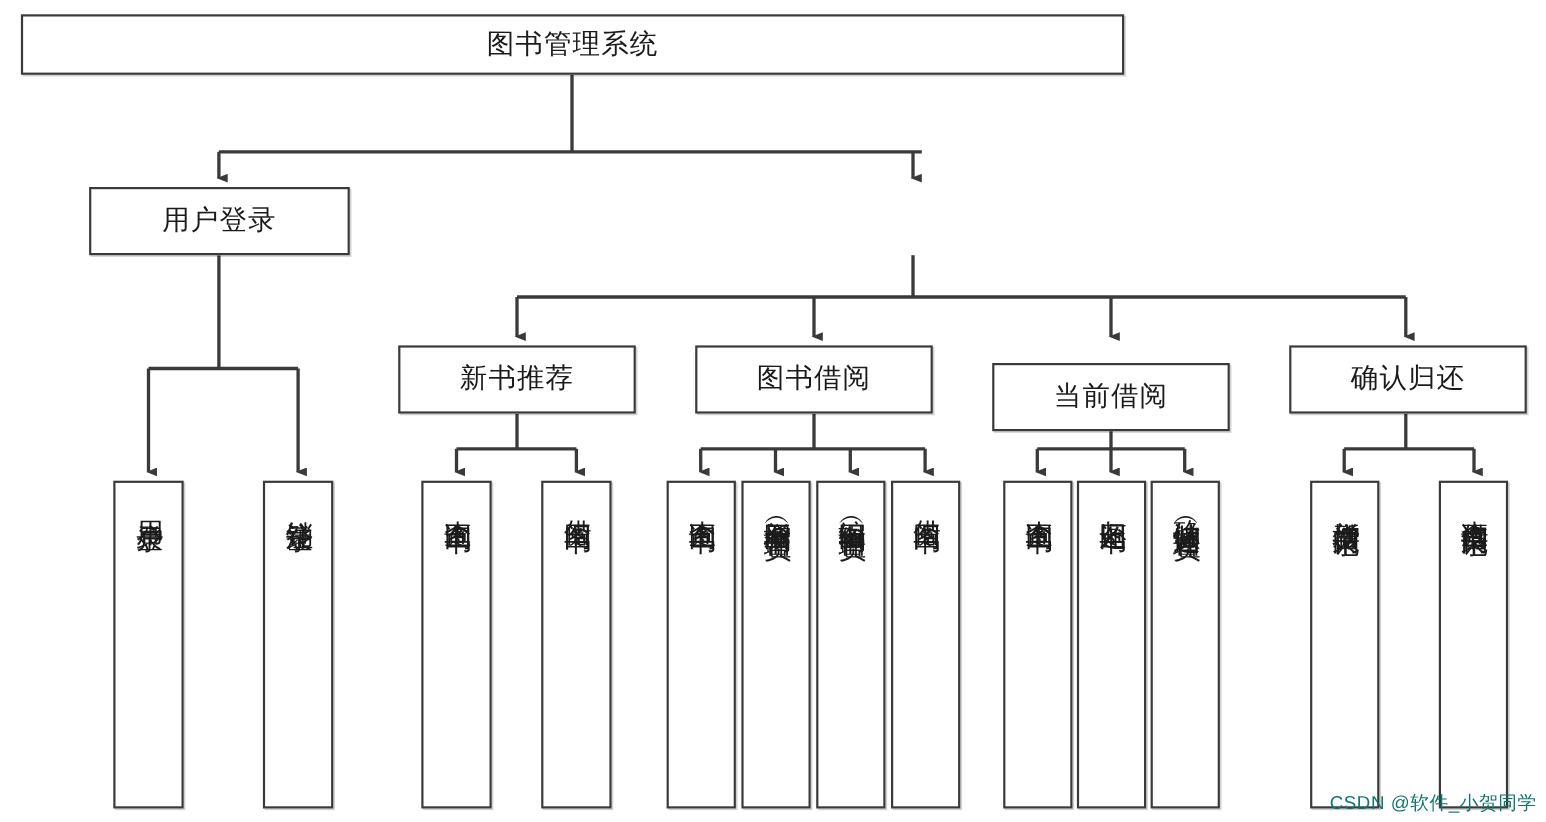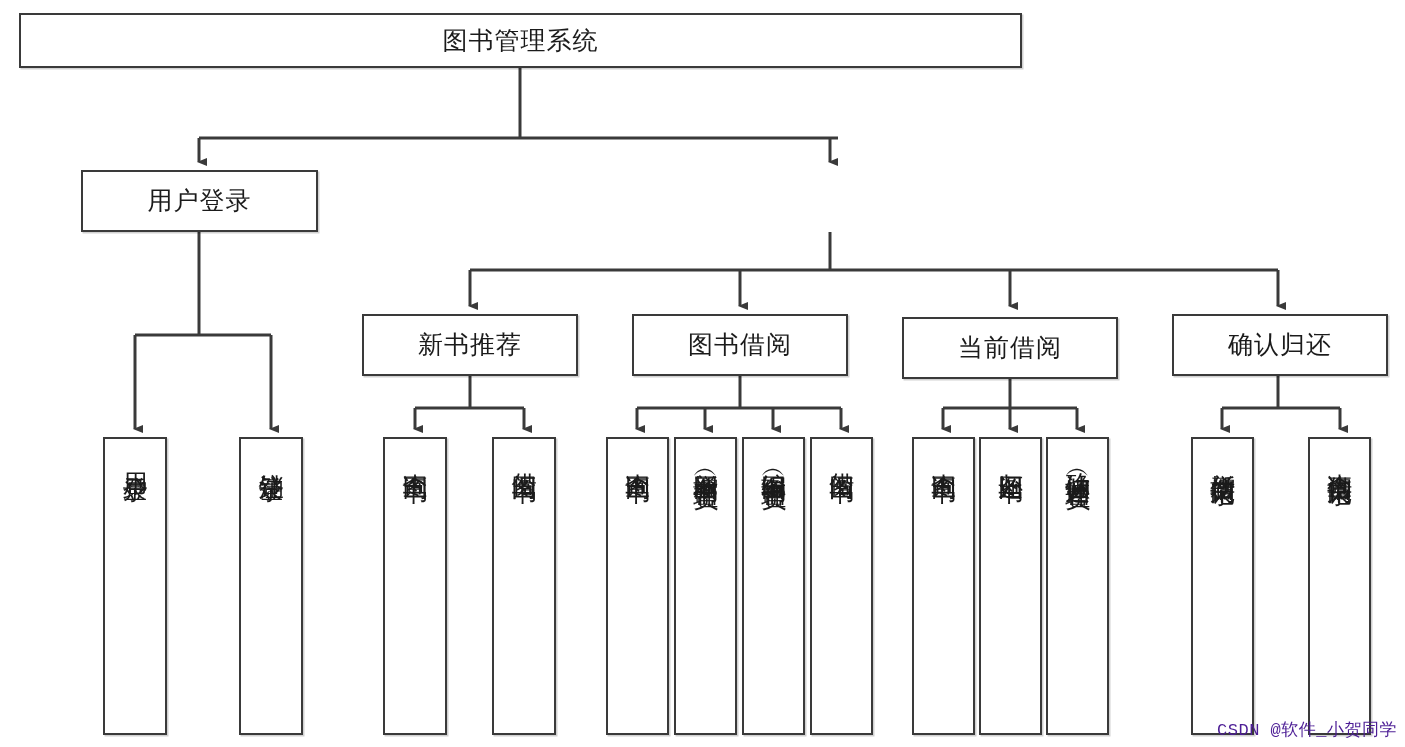--- a/index.html
+++ b/index.html
@@ -35,24 +35,24 @@
     text-orientation:upright;
     line-height:1.18;
     letter-spacing:2px;
     white-space:nowrap;
     display:block;
   }
   .wm{
     position:absolute;
     right:8px;bottom:6px;
     font-size:17px;
-    color:#4c1d95;
+    color:#0f766e;
     letter-spacing:0.5px;
     white-space:nowrap;
-    font-family:Liberation Mono, monospace;
+    font-family:Liberation Sans, sans-serif;
   }
   svg.links{position:absolute;left:0;top:0;width:1405px;height:747px;pointer-events:none;}
 </style>
 </head>
 <body>
 
 <div id="canvas">
 
   <svg class="links" viewBox="0 0 1405 747" xmlns="http://www.w3.org/2000/svg">
     <defs>
@@ -111,21 +111,21 @@
   <div class="node h" style="left:81px;top:170px;width:237px;height:62px;">
     <span>用户登录</span>
   </div>
 
   <div class="node h" style="left:362px;top:314px;width:216px;height:62px;">
     <span>新书推荐</span>
   </div>
   <div class="node h" style="left:632px;top:314px;width:216px;height:62px;align-items:center;">
     <span>图书借阅</span>
   </div>
-  <div class="node h" style="left:902px;top:317px;width:216px;height:62px;">
+  <div class="node h" style="left:902px;top:330px;width:216px;height:62px;">
     <span>当前借阅</span>
   </div>
   <div class="node h" style="left:1172px;top:314px;width:216px;height:62px;">
     <span>确认归还</span>
   </div>
 
   <div class="node v" style="left:103px;top:437px;width:64px;height:298px;">
     <span class="vtext">用户登录</span>
   </div>
   <div class="node v" style="left:239px;top:437px;width:64px;height:298px;">

